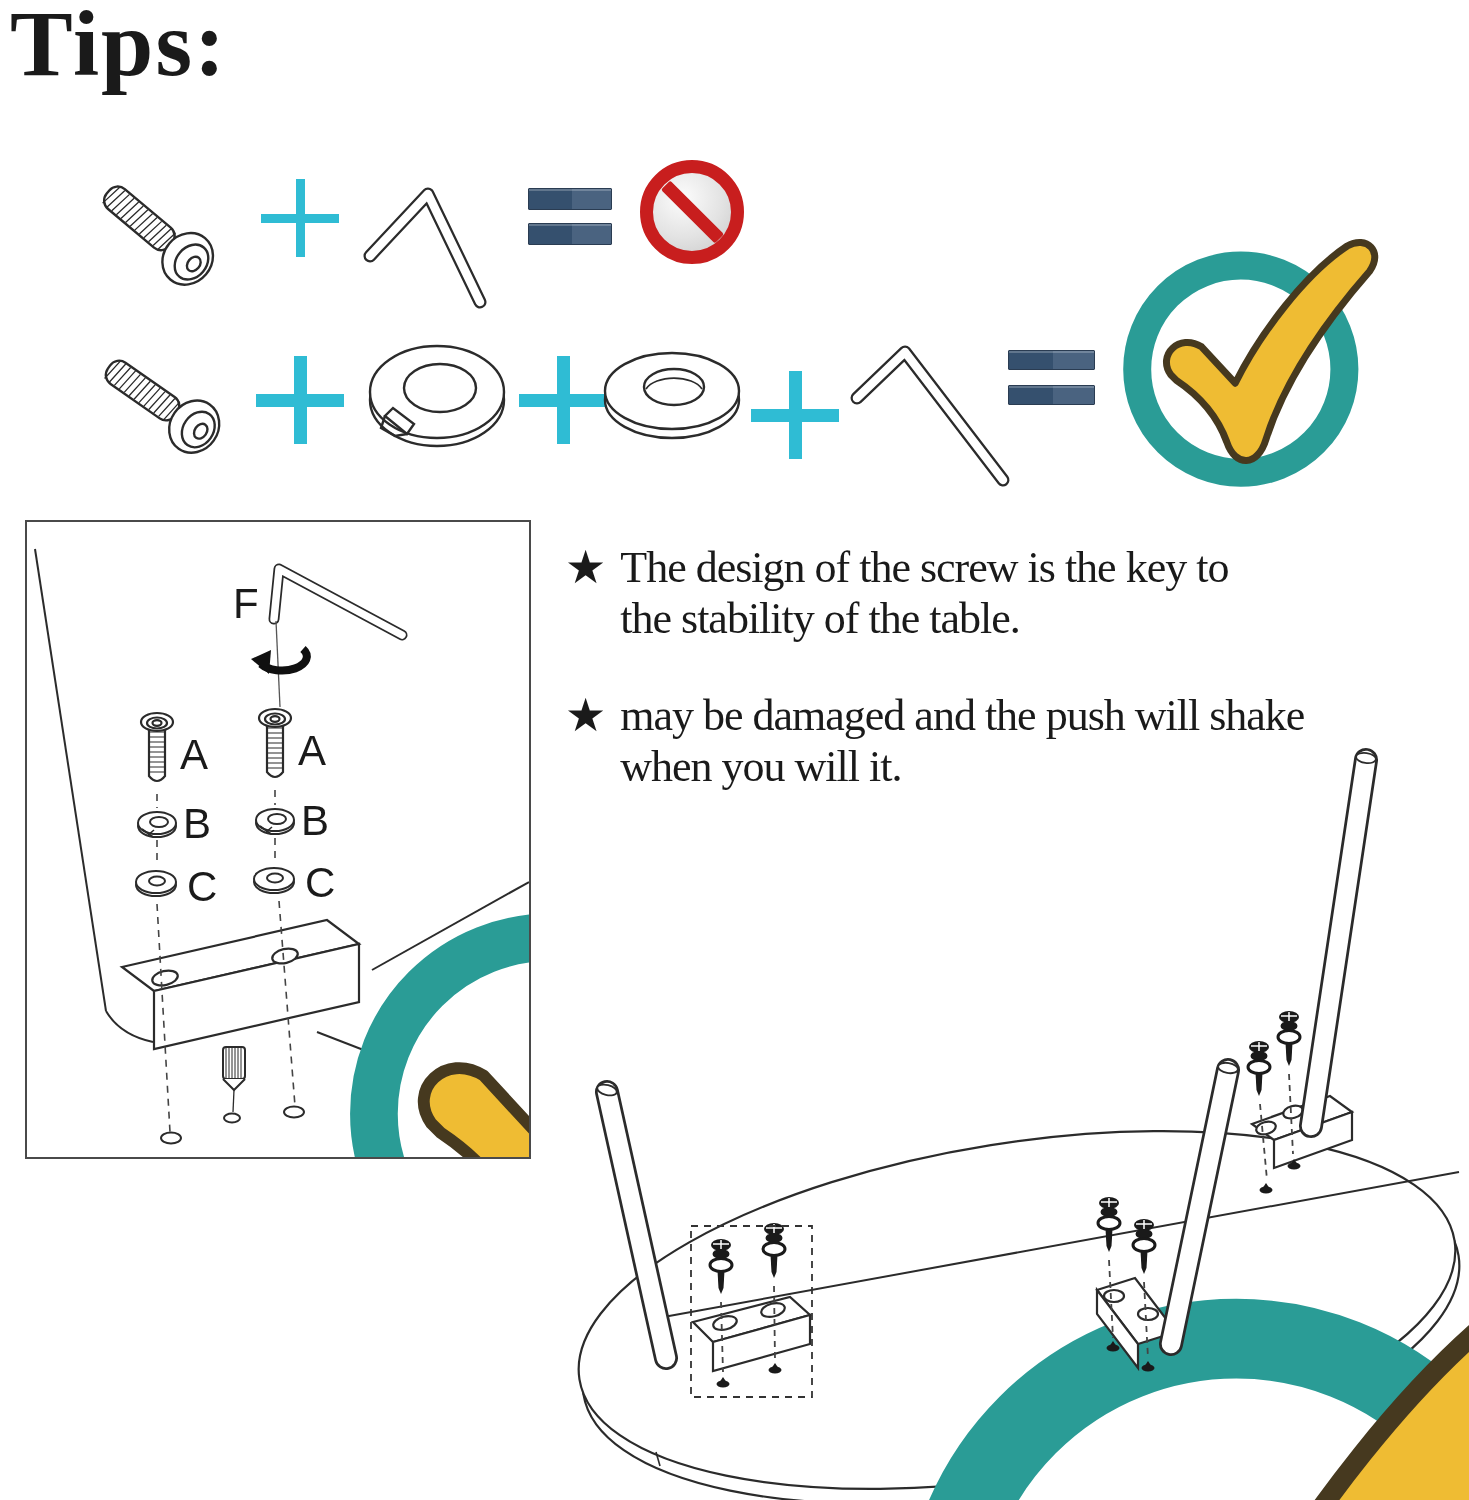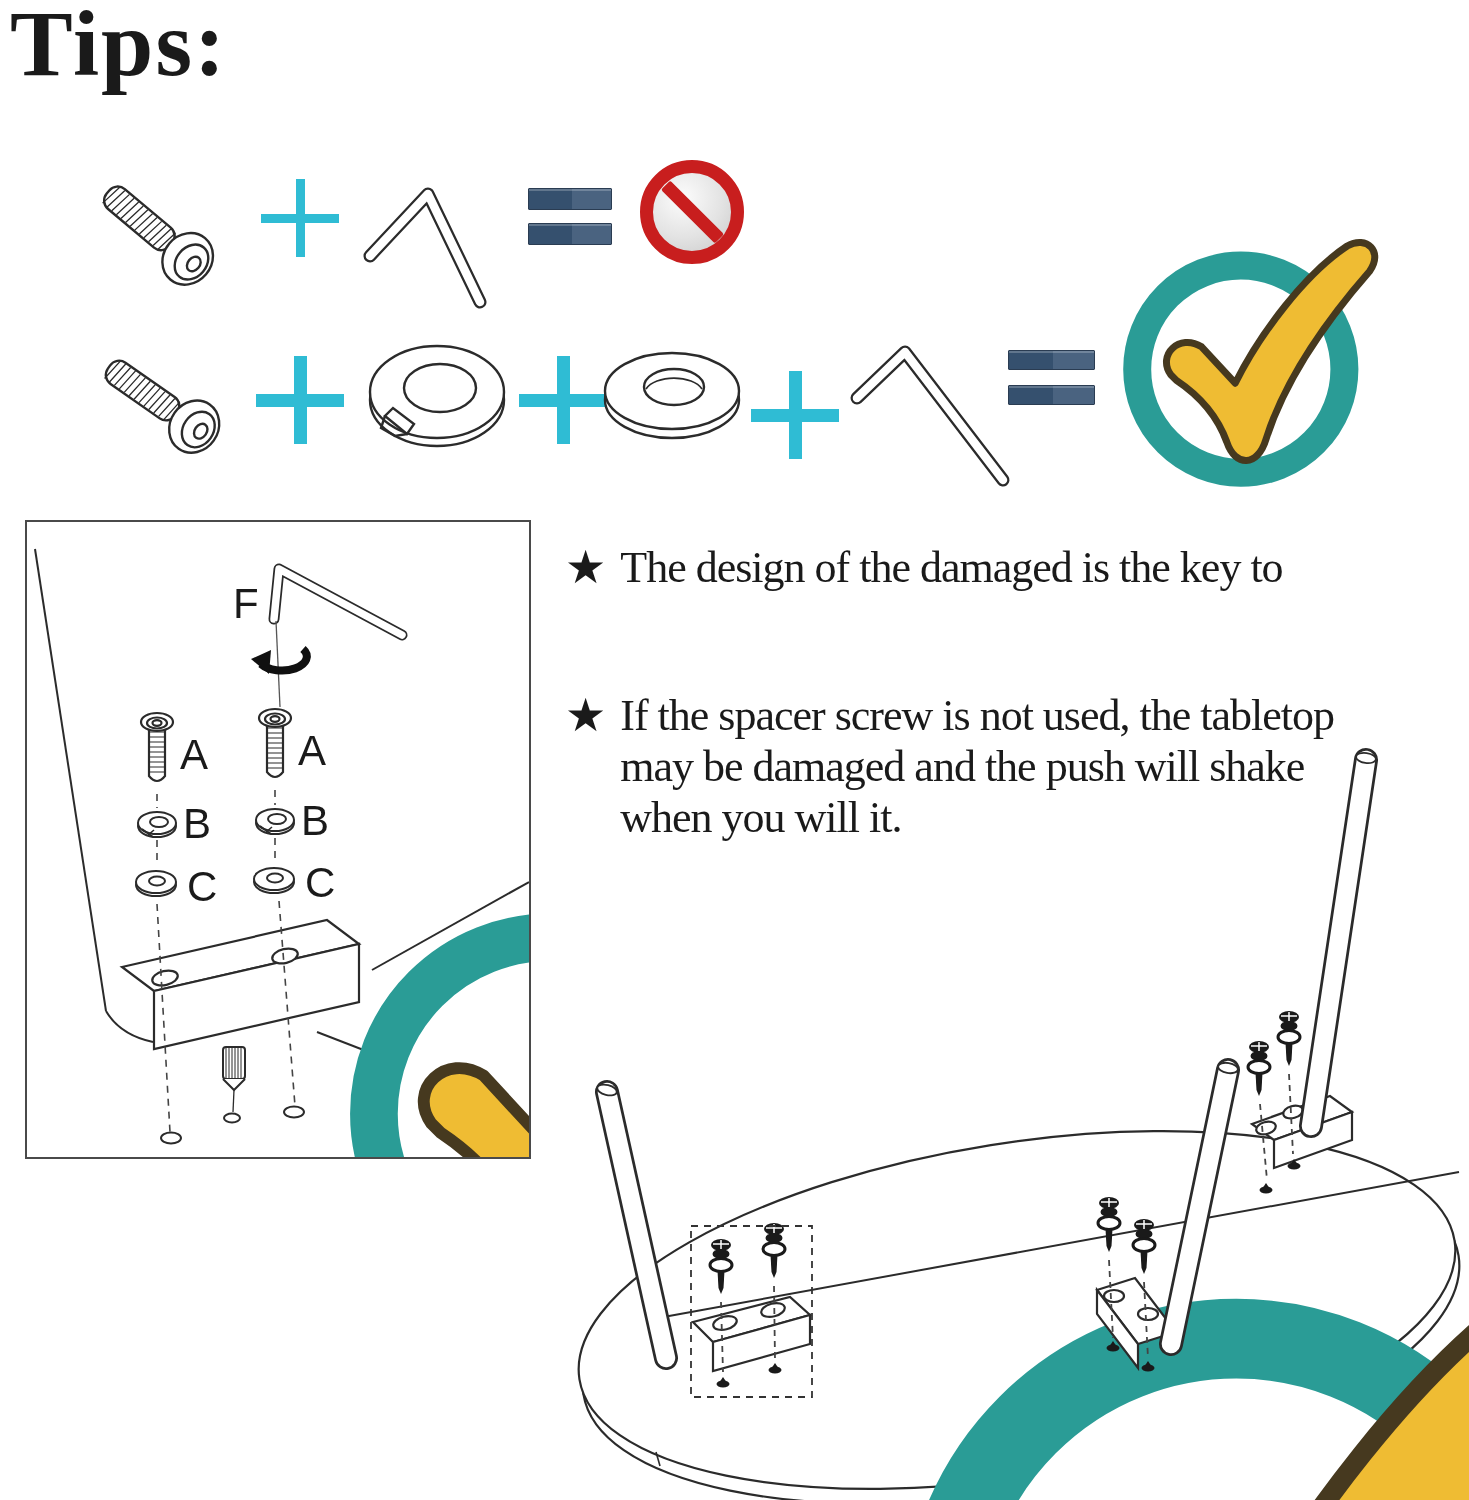--- a/index.html
+++ b/index.html
@@ -232,27 +232,27 @@
 
       <g>
         <use href="#check" transform="translate(304,271) scale(0.95)"></use>
       </g>
     </svg>
   </div>
 
   <div class="note-row" style="top:542px">
     <span class="note-star">★</span>
     <div class="note-text">
-      <div>The design of the damaged is the key to</div>
+      <div>The design of the screw is the key to</div>
+      <div>the stability of the table.</div>
     </div>
   </div>
   <div class="note-row" style="top:690px">
     <span class="note-star">★</span>
     <div class="note-text">
-      <div>If the spacer screw is not used, the tabletop</div>
       <div>may be damaged and the push will shake</div>
       <div>when you will it.</div>
     </div>
   </div>
 
   <svg class="abs" style="left:560px;top:740px" width="909" height="760" viewBox="0 0 909 760">
 
     <g>
       <ellipse cx="461" cy="585" rx="443" ry="167" transform="rotate(-9 461 585)" fill="#fff" stroke="#2b2b2b" stroke-width="2.2"></ellipse>
       <ellipse cx="457" cy="570" rx="443" ry="167" transform="rotate(-9 457 570)" fill="#fff" stroke="#2b2b2b" stroke-width="2.2"></ellipse>

